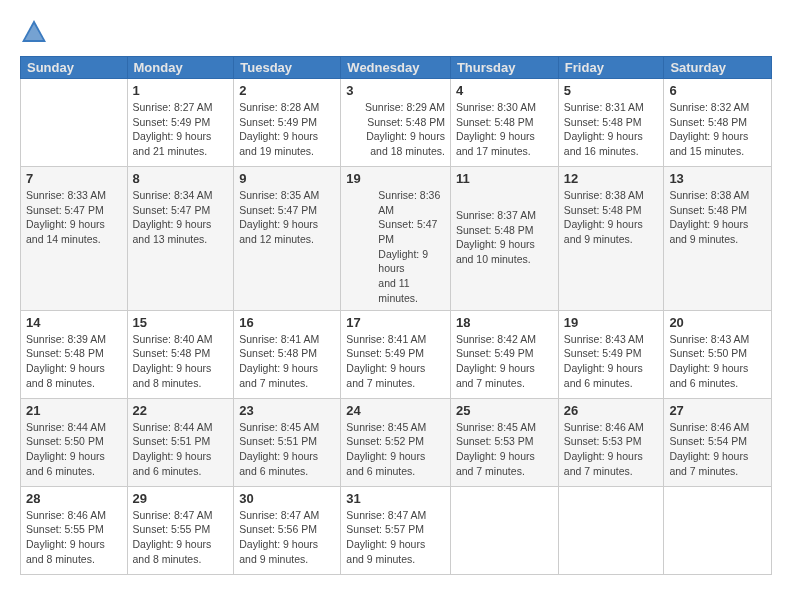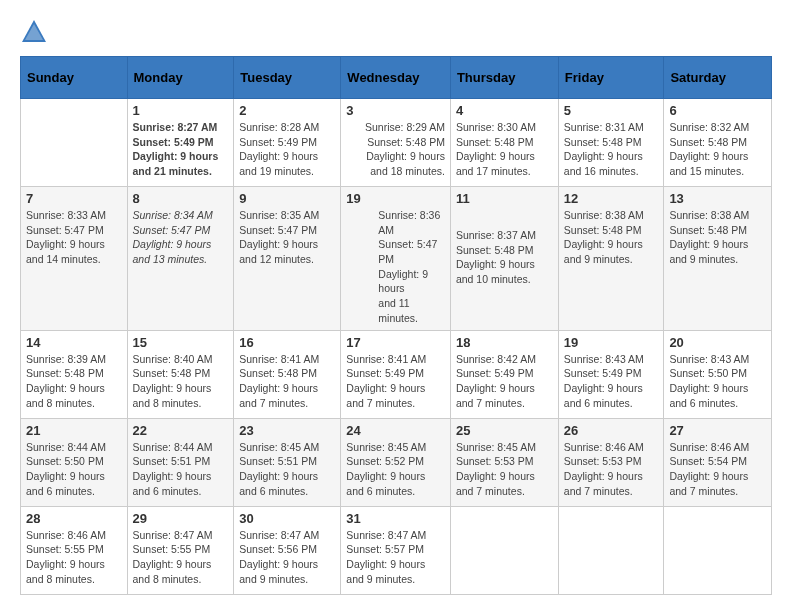--- a/index.html
+++ b/index.html
@@ -60,23 +60,23 @@
       color: #555;
       margin-top: 2px;
     }
     .calendar {
       width: 100%;
       border-collapse: collapse;
       font-size: 11px;
     }
     .calendar thead th {
       background: #3a7abf;
-      color: #000000;
+      color: #e5e5e5;
       text-align: left;
-      padding: 13px 6px;
+      padding: 3px 6px;
       font-size: 13px;
       font-weight: bold;
       border: 1px solid #2e6aad;
     }
     .calendar tbody td {
       vertical-align: top;
       padding: 4px 5px;
       border: 1px solid #ccc;
       width: 113px;
       height: 88px;
@@ -132,21 +132,21 @@
           <th>Thursday</th>
           <th>Friday</th>
           <th>Saturday</th>
         </tr>
     </thead>
     <tbody id="calendar-body">
     <tr>
           <td class="empty-cell"></td>
           <td>
             <span class="day-number">1</span>
-            <div class="day-info" style="white-space: pre-line; font-weight: bold;">Sunrise: 8:27 AM
+            <div class="day-info" style="white-space: pre-line;">Sunrise: 8:27 AM
 Sunset: 5:49 PM
 Daylight: 9 hours
 and 21 minutes.</div>
           </td>
           <td>
             <span class="day-number">2</span>
             <div class="day-info" style="white-space: pre-line;">Sunrise: 8:28 AM
 Sunset: 5:49 PM
 Daylight: 9 hours
 and 19 minutes.</div>
@@ -183,21 +183,21 @@
         <tr>
           <td>
             <span class="day-number">7</span>
             <div class="day-info" style="white-space: pre-line;">Sunrise: 8:33 AM
 Sunset: 5:47 PM
 Daylight: 9 hours
 and 14 minutes.</div>
           </td>
           <td>
             <span class="day-number">8</span>
-            <div class="day-info" style="white-space: pre-line; font-style: italic;">Sunrise: 8:34 AM
+            <div class="day-info" style="white-space: pre-line;">Sunrise: 8:34 AM
 Sunset: 5:47 PM
 Daylight: 9 hours
 and 13 minutes.</div>
           </td>
           <td>
             <span class="day-number">9</span>
             <div class="day-info" style="white-space: pre-line;">Sunrise: 8:35 AM
 Sunset: 5:47 PM
 Daylight: 9 hours
 and 12 minutes.</div>

